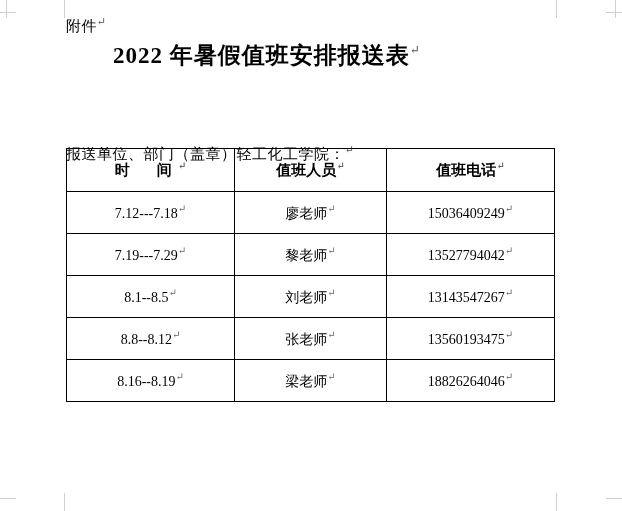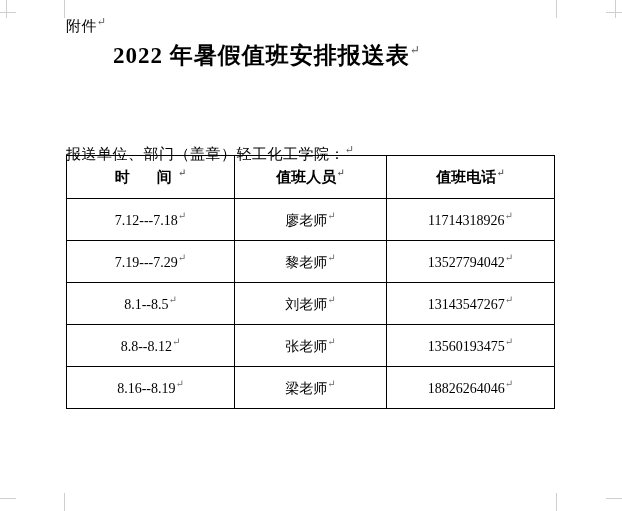--- a/index.html
+++ b/index.html
@@ -61,21 +61,21 @@
     top: 123px;
     font-size: 15px;
     letter-spacing: 0.5px;
     margin-top: 20px;
   }
   .submit-line .mk { color: #555; font-size: 11px; }
 
   table.duty {
     position: absolute;
     left: 66px;
-    top: 155px;
+    top: 148px;
     width: 488px;
     border-collapse: collapse;
     table-layout: fixed;
   }
   table.duty td, table.duty th {
     border: 1px solid #000000;
     text-align: center;
     font-size: 14px;
     font-weight: normal;
     padding: 0;
@@ -137,21 +137,21 @@
       <tr>
         <td><span class="hdr-time">时　间</span><span class="mk">↵</span></td>
         <td><span>值班人员</span><span class="mk">↵</span></td>
         <td><span>值班电话</span><span class="mk">↵</span></td>
       </tr>
     </thead>
     <tbody>
       <tr>
         <td><span>7.12---7.18</span><span class="mk">↵</span></td>
         <td><span>廖老师</span><span class="mk">↵</span></td>
-        <td><span>11714318926</span><span class="mk">↵</span></td>
+        <td><span>15036409249</span><span class="mk">↵</span></td>
       </tr>
       <tr>
         <td><span>7.19---7.29</span><span class="mk">↵</span></td>
         <td><span>黎老师</span><span class="mk">↵</span></td>
         <td><span>13527794042</span><span class="mk">↵</span></td>
       </tr>
       <tr>
         <td><span>8.1--8.5</span><span class="mk">↵</span></td>
         <td><span>刘老师</span><span class="mk">↵</span></td>
         <td><span>13143547267</span><span class="mk">↵</span></td>

